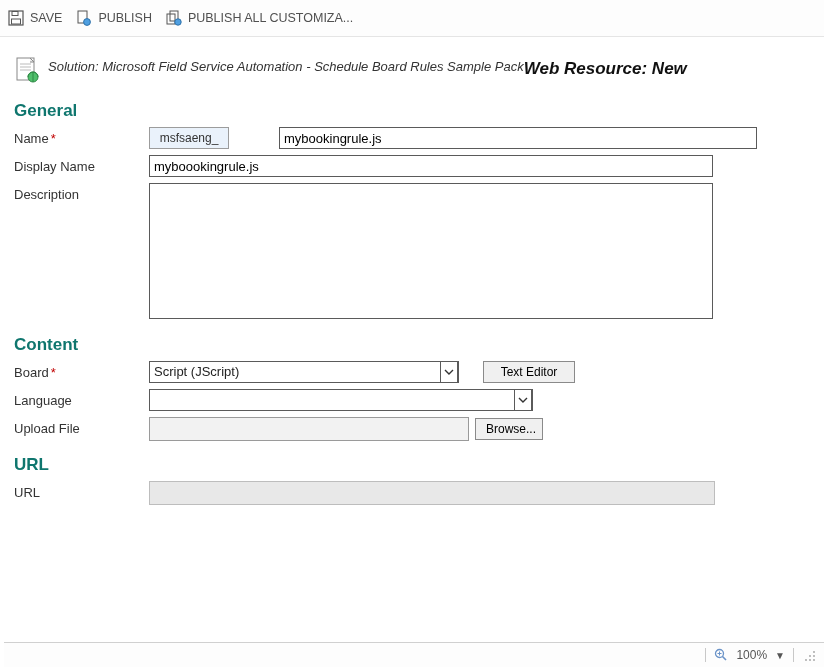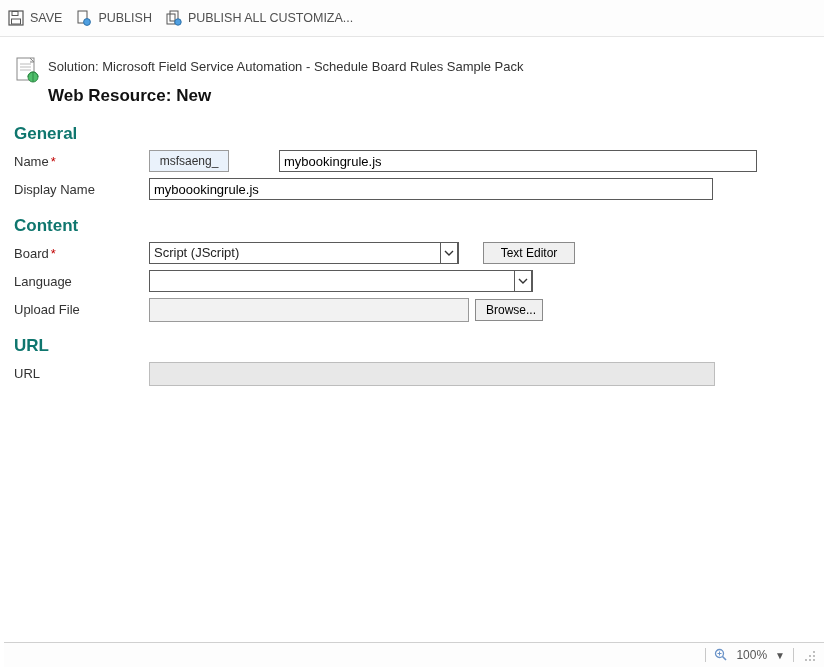--- a/index.html
+++ b/index.html
@@ -43,32 +43,32 @@
     align-items: flex-start;
     padding: 20px 14px 6px 14px;
   }
   .header-icon {
     width: 26px;
     height: 26px;
     margin-right: 8px;
   }
   .header-text {
     display: flex;
-    flex-direction: column;
+    font-style: italic;
   }
   .header-sub {
     font-size: 13px;
     color: #333;
     margin-top: 2px;
   }
   .header-title {
     font-size: 17px;
     font-weight: 700;
     color: #111;
-    margin-top: 12px;
+    margin-top: 2px;
   }
   
   .section-heading {
     font-weight: 700;
     font-size: 17px;
     color: #0f766e;
     margin: 12px 14px 4px 14px;
   }
   
   .form-block {
@@ -251,20 +251,26 @@
     </div>
   </div>
 
   <div class="form-row">
     <div class="form-label">Display Name</div>
     <div class="form-fields">
       <input type="text" class="txt display-input" value="myboookingrule.js" style="">
     </div>
   </div>
 
+  <div class="form-row">
+    <div class="form-label">Description</div>
+    <div class="form-fields">
+      <textarea class="txt desc-input" style=""></textarea>
+    </div>
+  </div>
 </div>
 
 <div class="section-heading" style="margin-top:16px;">Content</div>
 <div class="form-block">
 
   <div class="form-row">
     <div class="form-label">
       <span>Board</span><span class="req">*</span>
     </div>
     <div class="form-fields">

